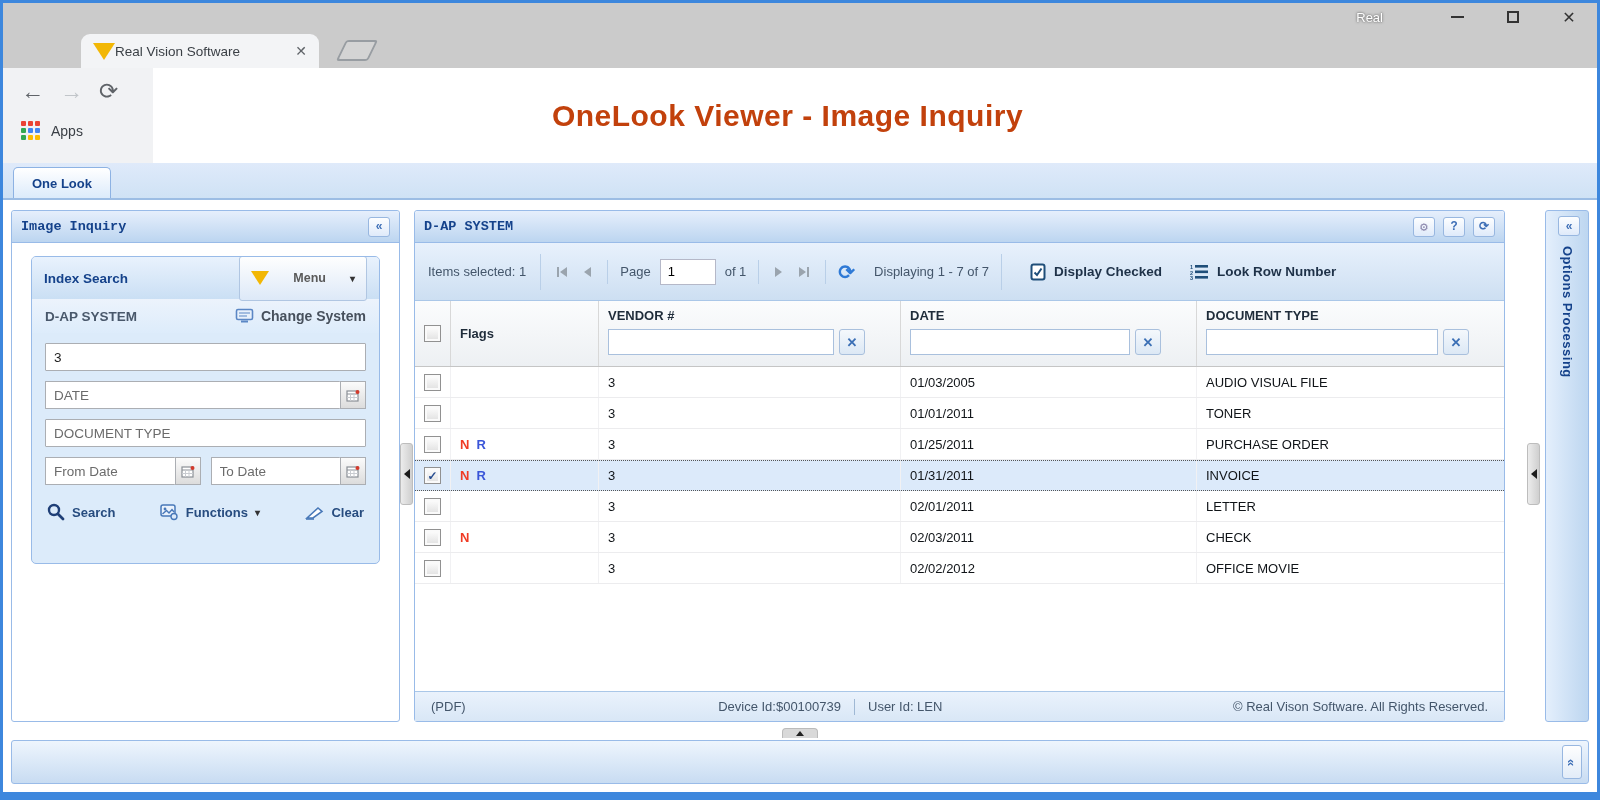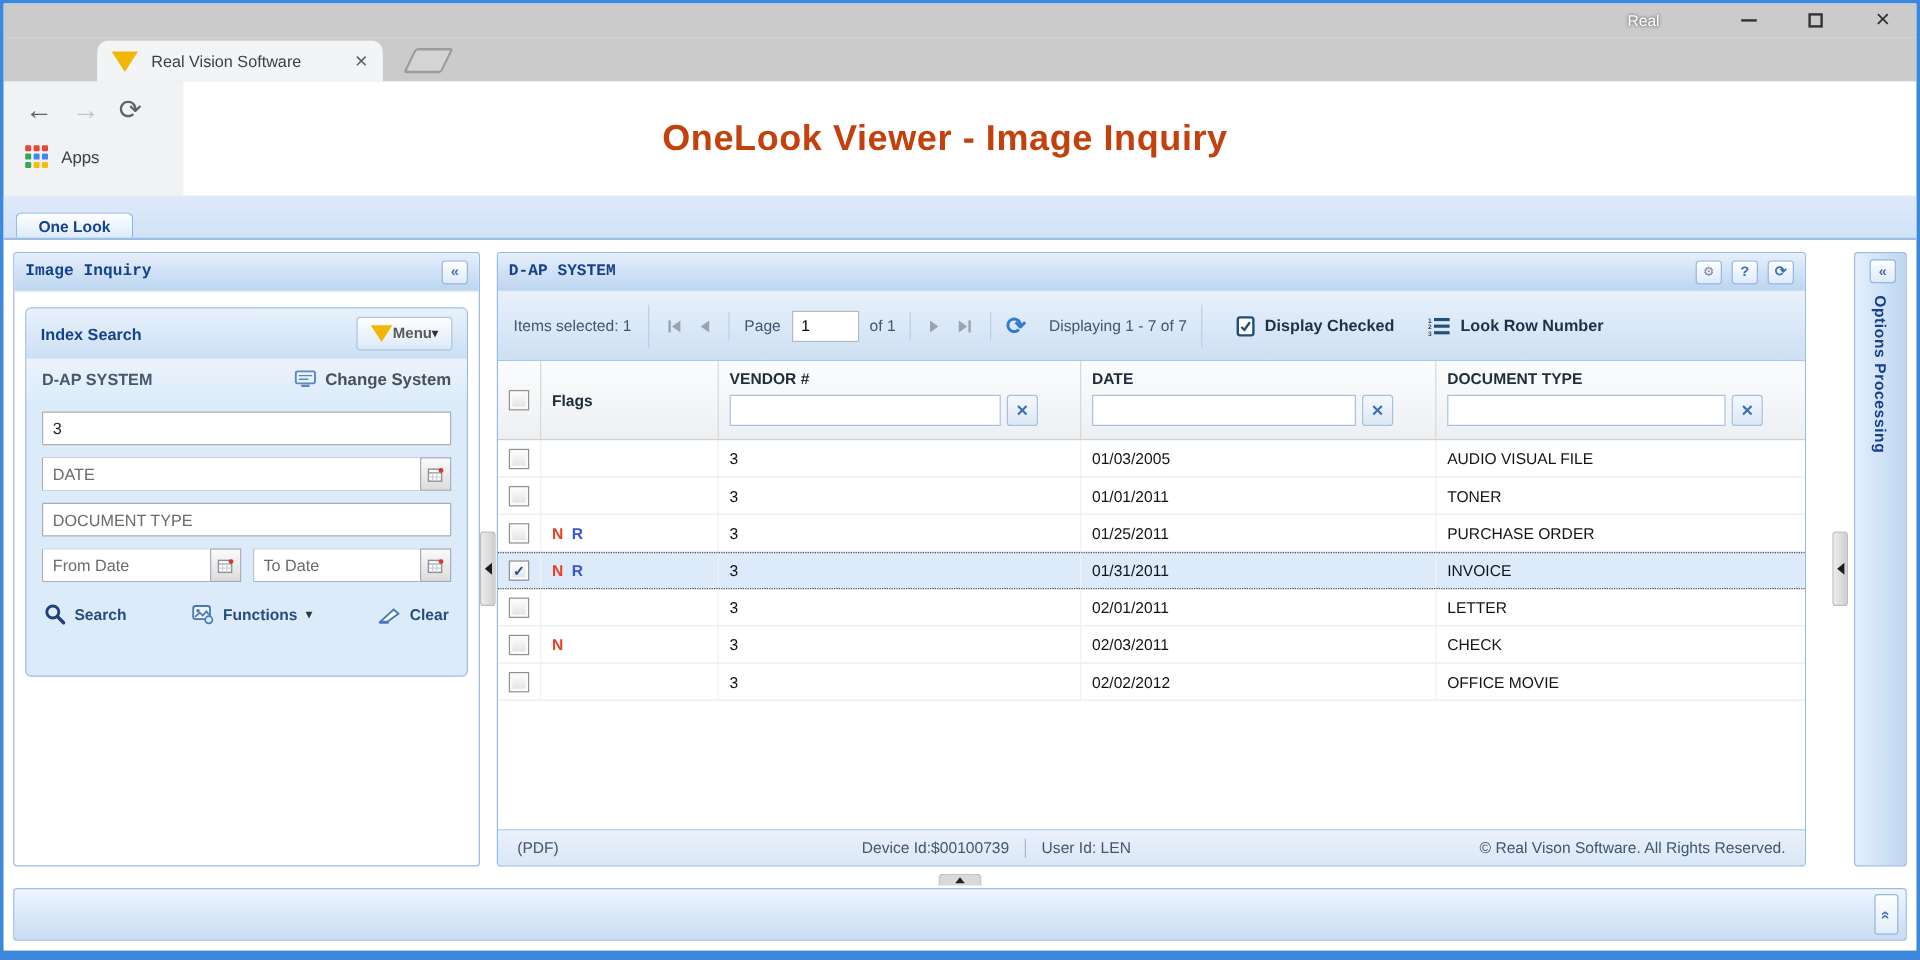--- a/index.html
+++ b/index.html
@@ -13,62 +13,62 @@
   .win-btn { width:56px; height:28px; display:flex; align-items:center; justify-content:center; cursor:default; }
   .min-glyph { width:13px; border-top:2px solid #333; }
   .max-glyph { width:12px; height:12px; border:2px solid #333; }
   .close-glyph { font-size:16px; color:#333; }
 
   .tabrow { height:37px; background:#cbcbcb; display:flex; align-items:flex-end; padding-left:78px; }
   .btab { width:238px; height:34px; background:#f3f4f6; border-radius:9px 9px 0 0;
           display:flex; align-items:center; padding:0 12px; }
   .favicon-tri { width:0; height:0; border-left:11px solid transparent; border-right:11px solid transparent;
                  border-top:17px solid #f2b705; }
-  .btab-title { font-size:13.5px; color:#3a3f45; margin-left:11px; flex:1; white-space:nowrap; }
+  .btab-title { font-size:13.5px; color:#3a3f45; flex:1; white-space:nowrap; }
   .tab-close { color:#5f6368; font-size:14px; }
   .newtab { width:32px; height:21px; background:#d4d4d4; border:2px solid #989da2; transform:skewX(-26deg);
             margin:0 0 7px 22px; border-radius:3px; }
 
   .chrome-sub { height:95px; display:flex; }
   .nav-col { width:150px; background:#f1f2f4; padding-top:10px; }
   .nav-icons { display:flex; gap:16px; padding-left:18px; font-size:23px; color:#5f6368; align-items:center; }
   .fwd { color:#c1c5c9; }
   .apps-row { display:flex; align-items:center; gap:11px; padding:16px 0 0 18px; }
   .apps-grid { display:grid; grid-template-columns:repeat(3,5px); gap:2px; }
   .apps-dot { width:5px; height:5px; border-radius:1px; }
   .apps-label { font-size:14px; color:#3a3f45; }
   .title-area { flex:1; background:#fff; display:flex; align-items:center; justify-content:center; padding-right:175px; }
   .page-title { font-size:30px; color:#c2410c; font-weight:600; letter-spacing:.5px; white-space:nowrap; }
 
   
   .app { height:629px; background:#fff; display:flex; flex-direction:column; }
   .tabstrip { height:37px; background:linear-gradient(#dfeafa,#cfe2f5); border-bottom:2px solid #9cbde4;
               display:flex; align-items:flex-end; padding-left:10px; flex:0 0 auto; }
-  .apptab { height:21px; background:linear-gradient(#ffffff,#dcebfb); border:1px solid #8db2e3; border-bottom:none;
+  .apptab { height:31px; background:linear-gradient(#ffffff,#dcebfb); border:1px solid #8db2e3; border-bottom:none;
             border-radius:5px 5px 0 0; display:flex; align-items:center; font-weight:bold; color:#15428b;
             font-size:13px; padding:4px 18px; }
 
   .content { display:flex; padding:10px 8px 0 8px; height:522px; flex:0 0 auto; }
 
   
   .left-panel { width:389px; background:#fff; border:1px solid #99bbe8; border-radius:3px;
                 display:flex; flex-direction:column; }
   .p-header { height:32px; background:linear-gradient(#e6effc,#bcd5f0); border-bottom:1px solid #99bbe8;
               display:flex; align-items:center; padding:0 9px; border-radius:3px 3px 0 0; flex:0 0 auto;font-family:Liberation Mono, monospace; }
   .p-title { font-weight:bold; color:#15428b; font-size:13.5px; flex:1; }
   .tool-btn { width:22px; height:20px; background:linear-gradient(#fdfeff,#dfeafa); border:1px solid #98b7e0;
               border-radius:3px; display:flex; align-items:center; justify-content:center; color:#3f70b7;
               font-weight:bold; font-size:12px; margin-left:4px; }
 
-  .index-panel { margin:13px 9px; border:1px solid #99bbe8; border-radius:5px; background:#dcebfa;
+  .index-panel { margin:13px 19px; border:1px solid #99bbe8; border-radius:5px; background:#dcebfa;
                  height:308px; overflow:hidden; }
   .idx-header { height:42px; background:linear-gradient(#e9f2fd,#cadff4); display:flex; align-items:center;
                 padding:0 12px; }
-  .menu-btn { margin-left:auto; height:28px; background:linear-gradient(#fefefe,#dde9f8); border:1px solid #b0c6e2;
-              border-radius:3px; display:flex; align-items:center; gap:0; padding:0 11px; font-size:12.5px;
+  .menu-btn { margin-left:auto; height:45px; background:linear-gradient(#fefefe,#dde9f8); border:1px solid #b0c6e2;
+              border-radius:3px; display:flex; align-items:center; gap:24px; padding:0 11px; font-size:12.5px;
               color:#5a5a5a; font-weight:bold;justify-content:flex-end; }
   .menu-tri { width:0; height:0; border-left:9px solid transparent; border-right:9px solid transparent;
               border-top:14px solid #f2b705; }
   .caret { font-size:10px; color:#333; }
 
   .sys-row { height:34px; display:flex; align-items:center; padding:0 13px; background:linear-gradient(#ecf3fc,#ddecfb); }
   .sys-label { font-weight:bold; color:#49586b; font-size:13.5px; flex:1; }
   .chg-btn { display:flex; align-items:center; gap:7px; color:#47505c; font-size:14px; font-weight:600; }
 
   .fields { padding:10px 13px 4px 13px; display:flex; flex-direction:column; gap:10px; }

